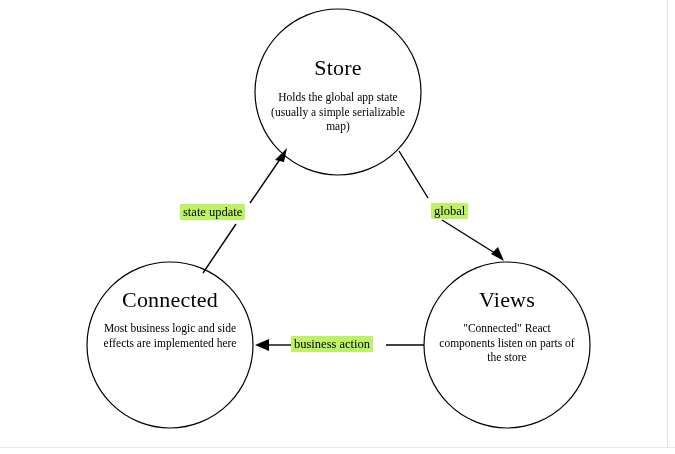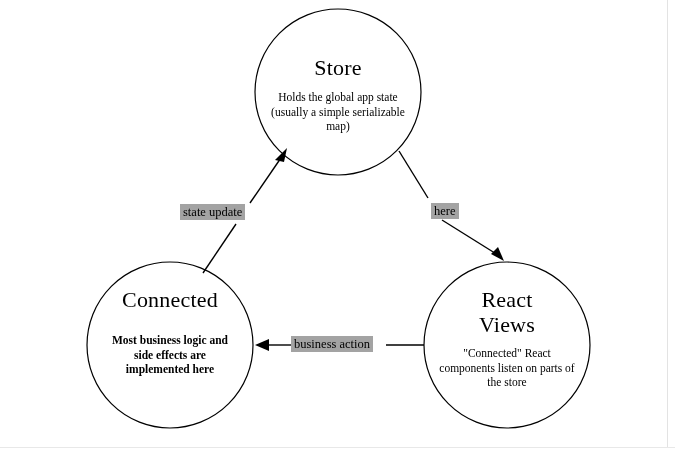--- a/index.html
+++ b/index.html
@@ -83,40 +83,39 @@
     padding: 0 16px;
     box-sizing: border-box;
     text-align: center;
   }
   
   #node-action-text {
     left: 85px;
     top: 287px;
   }
   #node-action-text .node-desc {
-    margin-top: 21px;
+    margin-top: 9px;
     padding: 0 18px;
     box-sizing: border-box;
-    font-weight: bold;
   }
   
   #node-react-text {
     left: 422px;
     top: 287px;
   }
   #node-react-text .node-desc {
     margin-top: 9px;
     padding: 0 16px;
     box-sizing: border-box;
   }
   .edge-label {
     position: absolute;
     font-size: 12.5px;
     line-height: 14px;
-    background: #a3a3a3;
+    background: #bef264;
     padding: 1px 3px;
     white-space: nowrap;
     text-align: center;
   }
   #edge-label-state-update {
     left: 180px;
     top: 204px;
   }
   #edge-label-props {
     left: 431px;
@@ -164,25 +163,24 @@
     <div class="node-title">Store</div>
     <div class="node-desc">Holds the global app state (usually a simple serializable map)</div>
   </div>
 
   <div class="node-text" id="node-action-text">
     <div class="node-title">Connected</div>
     <div class="node-desc">Most business logic and side effects are implemented here</div>
   </div>
 
   <div class="node-text" id="node-react-text">
-    <div class="node-title">React</div>
     <div class="node-title">Views</div>
     <div class="node-desc">"Connected" React components listen on parts of the store</div>
   </div>
 
   <div class="edge-label" id="edge-label-state-update">state update</div>
-  <div class="edge-label" id="edge-label-props">here</div>
+  <div class="edge-label" id="edge-label-props">global</div>
   <div class="edge-label" id="edge-label-dispatch-action">business action</div>
 
   <div id="page-border-right"></div>
   <div id="page-border-bottom"></div>
 
 </div>
 
 </body></html>

